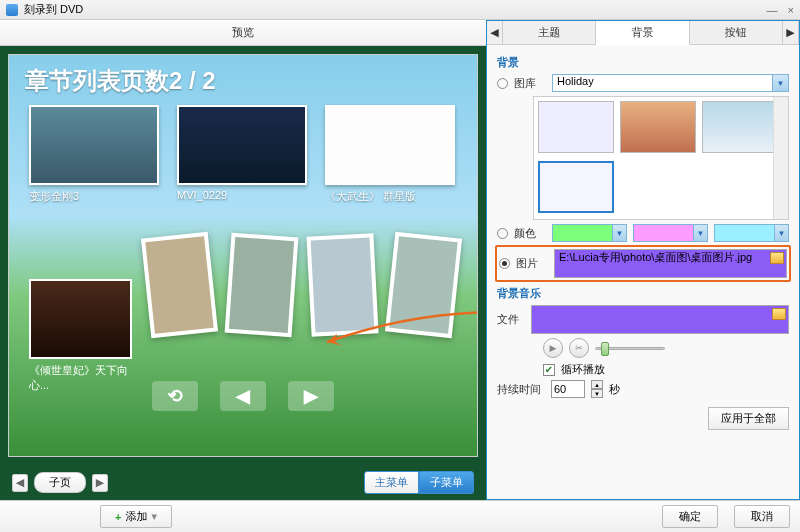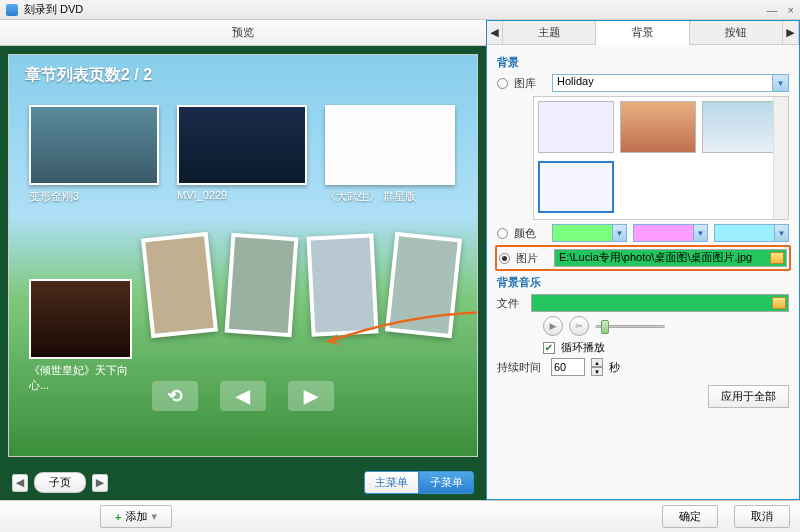--- a/index.html
+++ b/index.html
@@ -5,21 +5,21 @@
 * { box-sizing: border-box; margin: 0; padding: 0; font-family: "Microsoft YaHei", Arial, sans-serif; font-size: 11px; }
 body { width: 800px; height: 532px; background: #fff; overflow: hidden; }
 .window { width: 100%; height: 100%; display: flex; flex-direction: column; }
 .titlebar { height: 20px; background: linear-gradient(#f5f5f5,#e8e8e8); display: flex; align-items: center; padding: 0 6px; border-bottom: 1px solid #ccc; }
 .titlebar .icon { width: 12px; height: 12px; border-radius: 2px; background: linear-gradient(#5cacee,#2a7fcf); margin-right: 6px; }
 .title-controls { margin-left: auto; display: flex; gap: 10px; color: #666; }
 .body { flex: 1; display: flex; }
 .left { flex: 1; display: flex; flex-direction: column; background: #14532d; }
 .left-head { height: 26px; display: flex; align-items: center; justify-content: center; background: linear-gradient(#fdfdfd,#f0f0f0); border-bottom: 1px solid #ccc; color: #333; }
 .preview { flex: 1; margin: 8px; border: 1px solid #ccc; position: relative; overflow: hidden; background: linear-gradient(#87ceeb 0%, #aee0f7 40%, #7fc97f 60%, #3a8f3a 100%); }
-.pg-title { position: absolute; top: 10px; left: 16px; color: #fff; font-size: 16px; font-weight: bold; text-shadow: 0 1px 2px rgba(0,0,0,.4); }
+.pg-title { position: absolute; top: 10px; left: 16px; color: #fff; font-size: 24px; font-weight: bold; text-shadow: 0 1px 2px rgba(0,0,0,.4); }
 .row-thumbs { position: absolute; top: 50px; left: 20px; right: 20px; display: flex; gap: 18px; }
 .thumb { width: 130px; }
 .thumb .pic { height: 80px; border: 2px solid #fff; background: #999; box-shadow: 0 2px 4px rgba(0,0,0,.3); }
 .thumb .lbl { color: #fff; text-align: left; margin-top: 4px; text-shadow: 0 1px 2px rgba(0,0,0,.5); }
 .row2 { position: absolute; top: 180px; left: 20px; right: 20px; display: flex; gap: 14px; align-items: flex-start; }
 .photo { width: 88px; height: 100px; background: #fff; padding: 4px; box-shadow: 0 2px 6px rgba(0,0,0,.3); }
 .photo.r1 { transform: rotate(-6deg); } .photo.r2 { transform: rotate(4deg); } .photo.r3 { transform: rotate(-3deg); } .photo.r4 { transform: rotate(6deg); }
 .photo div { width: 100%; height: 100%; background: #8aa; }
 .bigthumb { width: 140px; margin-top: 44px; }
 .bigthumb .pic { height: 80px; border: 2px solid #fff; background: #333; }
@@ -57,21 +57,21 @@
 .thm.sel2 { border: 2px solid #2a7fcf; }
 .color-sel { flex: 1; height: 18px; border: 1px solid #7eb4d6; position: relative; }
 .color-sel .dd { position: absolute; right: 0; top: 0; width: 14px; height: 100%; background: linear-gradient(#d0e7f7,#a8d1ed); border-left: 1px solid #7eb4d6; display:flex; align-items:center; justify-content:center; font-size:8px; color:#2a6fb4; }
 .spin { width: 34px; height: 18px; border: 1px solid #999; background: #fff; padding: 0 2px; }
 .spinbtn { width: 12px; display: flex; flex-direction: column; }
 .spinbtn div { height: 9px; border: 1px solid #999; background: #eee; font-size: 6px; display: flex; align-items: center; justify-content: center; }
 .slider { flex: 1; height: 14px; position: relative; }
 .slider .track { position: absolute; top: 6px; left: 0; right: 0; height: 3px; background: #cfcfcf; border: 1px solid #aaa; border-radius: 2px; }
 .slider .handle { position: absolute; top: 1px; left: 60%; width: 8px; height: 14px; background: linear-gradient(#cfe9c0,#8fcf7f); border: 1px solid #6a9f5a; border-radius: 2px; }
 .hl { border: 2px solid #e86a1e; border-radius: 2px; padding: 2px; margin: 2px -2px; }
-.path-input { flex: 1; height: 18px; border: 1px solid #aaa; background: #22c55e; padding: 0 20px 0 4px; white-space: nowrap; overflow: hidden; position: relative; }
+.path-input { flex: 1; height: 29px; border: 1px solid #aaa; background: #8b5cf6; padding: 0 20px 0 4px; white-space: nowrap; overflow: hidden; position: relative; }
 .folder-icon { position: absolute; right: 2px; top: 2px; width: 14px; height: 12px; background: linear-gradient(#ffe58a,#f0b43a); border: 1px solid #c08a2a; border-radius: 1px; }
 .playrow { display: flex; gap: 6px; align-items: center; margin: 4px 0 4px 46px; }
 .circ { width: 20px; height: 20px; border: 1px solid #aaa; border-radius: 50%; background: linear-gradient(#fff,#e5e5e5); display: flex; align-items: center; justify-content: center; color: #888; font-size: 9px; }
 .chk { width: 12px; height: 12px; border: 1px solid #888; background: #fff; display: inline-flex; align-items: center; justify-content: center; color: #2a7f2a; font-size: 10px; }
 .apply-btn { margin: 6px 0 0 auto; padding: 3px 12px; border: 1px solid #bbb; background: linear-gradient(#fff,#eee); }
 .rbody .row-angle { display: flex; align-items: center; gap: 4px; margin: 2px 0 4px 46px; }
 </style>
 </head>
 <body>
 

